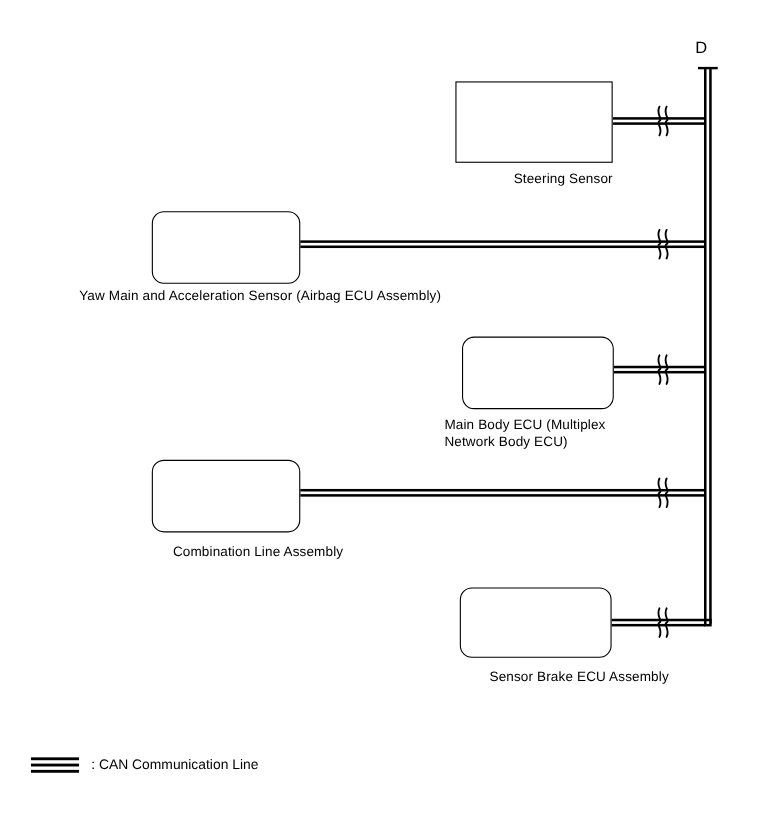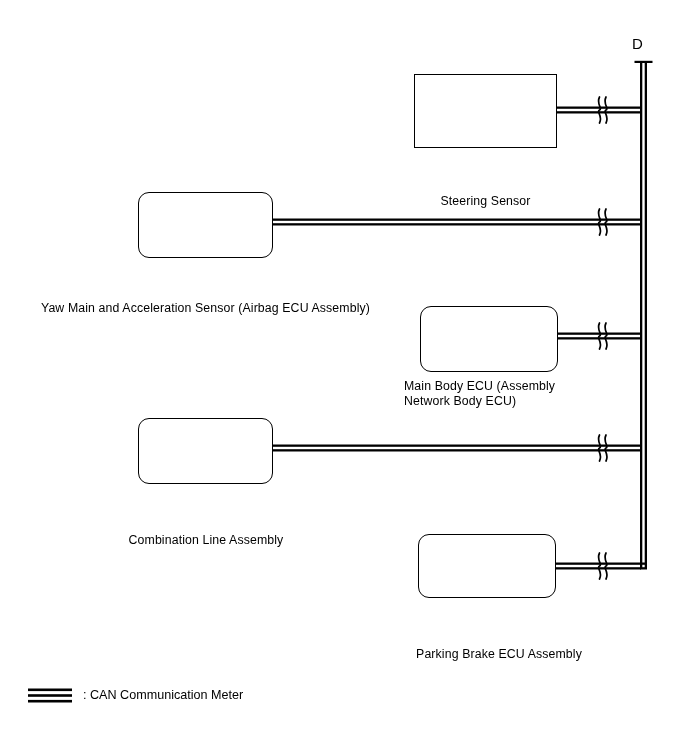--- a/index.html
+++ b/index.html
@@ -38,21 +38,21 @@
 
   
   .node-label {
     position: absolute;
     font-size: 12.3px;
     line-height: 15px;
     color: #000000;
     white-space: pre-line;
     letter-spacing: 0.01em;
   }
-  .node-label.centered { text-align: center; margin-top: 39px; }
+  .node-label.centered { text-align: right; }
   .node-label.left     { text-align: left; }
 
   .bus-label {
     position: absolute;
     font-size: 15px;
     line-height: 16px;
     color: #000000;
   }
 
   
@@ -136,34 +136,34 @@
         <path d="M 606 553 C 602.4 560.15, 609.6 564.44, 606 566 C 602.4 567.56, 609.6 571.85, 606 579" fill="none" stroke="#000000" stroke-width="1.7" stroke-linecap="round"></path>
       </g>
     </svg>
 
   <div id="nodes-layer">
       <div class="node-box square" style="left: 414px; top: 74px; width: 143px; height: 74px;"></div>
       <div class="node-label centered" style="left: 414px; top: 155px; width: 143px;">Steering Sensor</div>
       <div class="node-box rounded" style="left: 138px; top: 192px; width: 135px; height: 66px;"></div>
       <div class="node-label centered" style="left: 10px; top: 262px; width: 391px;">Yaw Main and Acceleration Sensor (Airbag ECU Assembly)</div>
       <div class="node-box rounded" style="left: 420px; top: 306px; width: 138px; height: 66px;"></div>
-      <div class="node-label left" style="left: 404px; top: 379px; width: 230px;">Main Body ECU (Assembly
+      <div class="node-label left" style="left: 404px; top: 379px; width: 230px;">Main Body ECU (Multiplex
 Network Body ECU)</div>
       <div class="node-box rounded" style="left: 138px; top: 418px; width: 135px; height: 66px;"></div>
       <div class="node-label centered" style="left: 100px; top: 494px; width: 212px;">Combination Line Assembly</div>
       <div class="node-box rounded" style="left: 418px; top: 534px; width: 138px; height: 64px;"></div>
-      <div class="node-label centered" style="left: 390px; top: 608px; width: 218px;">Parking Brake ECU Assembly</div>
+      <div class="node-label centered" style="left: 390px; top: 608px; width: 218px;">Sensor Brake ECU Assembly</div>
     </div>
 
   <div class="bus-label" id="bus-label" style="left: 632px; top: 36px;">D</div>
 
   <div id="legend">
     <div id="legend-swatch">
       <svg width="44" height="15" viewBox="0 0 44 15" xmlns="http://www.w3.org/2000/svg">
         <rect x="0" y="0.5" width="44" height="2.6" fill="#000000"></rect>
         <rect x="0" y="6.2" width="44" height="2.6" fill="#000000"></rect>
         <rect x="0" y="11.9" width="44" height="2.6" fill="#000000"></rect>
       </svg>
     </div>
-    <div id="legend-text">: CAN Communication Meter</div>
+    <div id="legend-text">: CAN Communication Line</div>
   </div>
 
 </div>
 
 </body></html>

